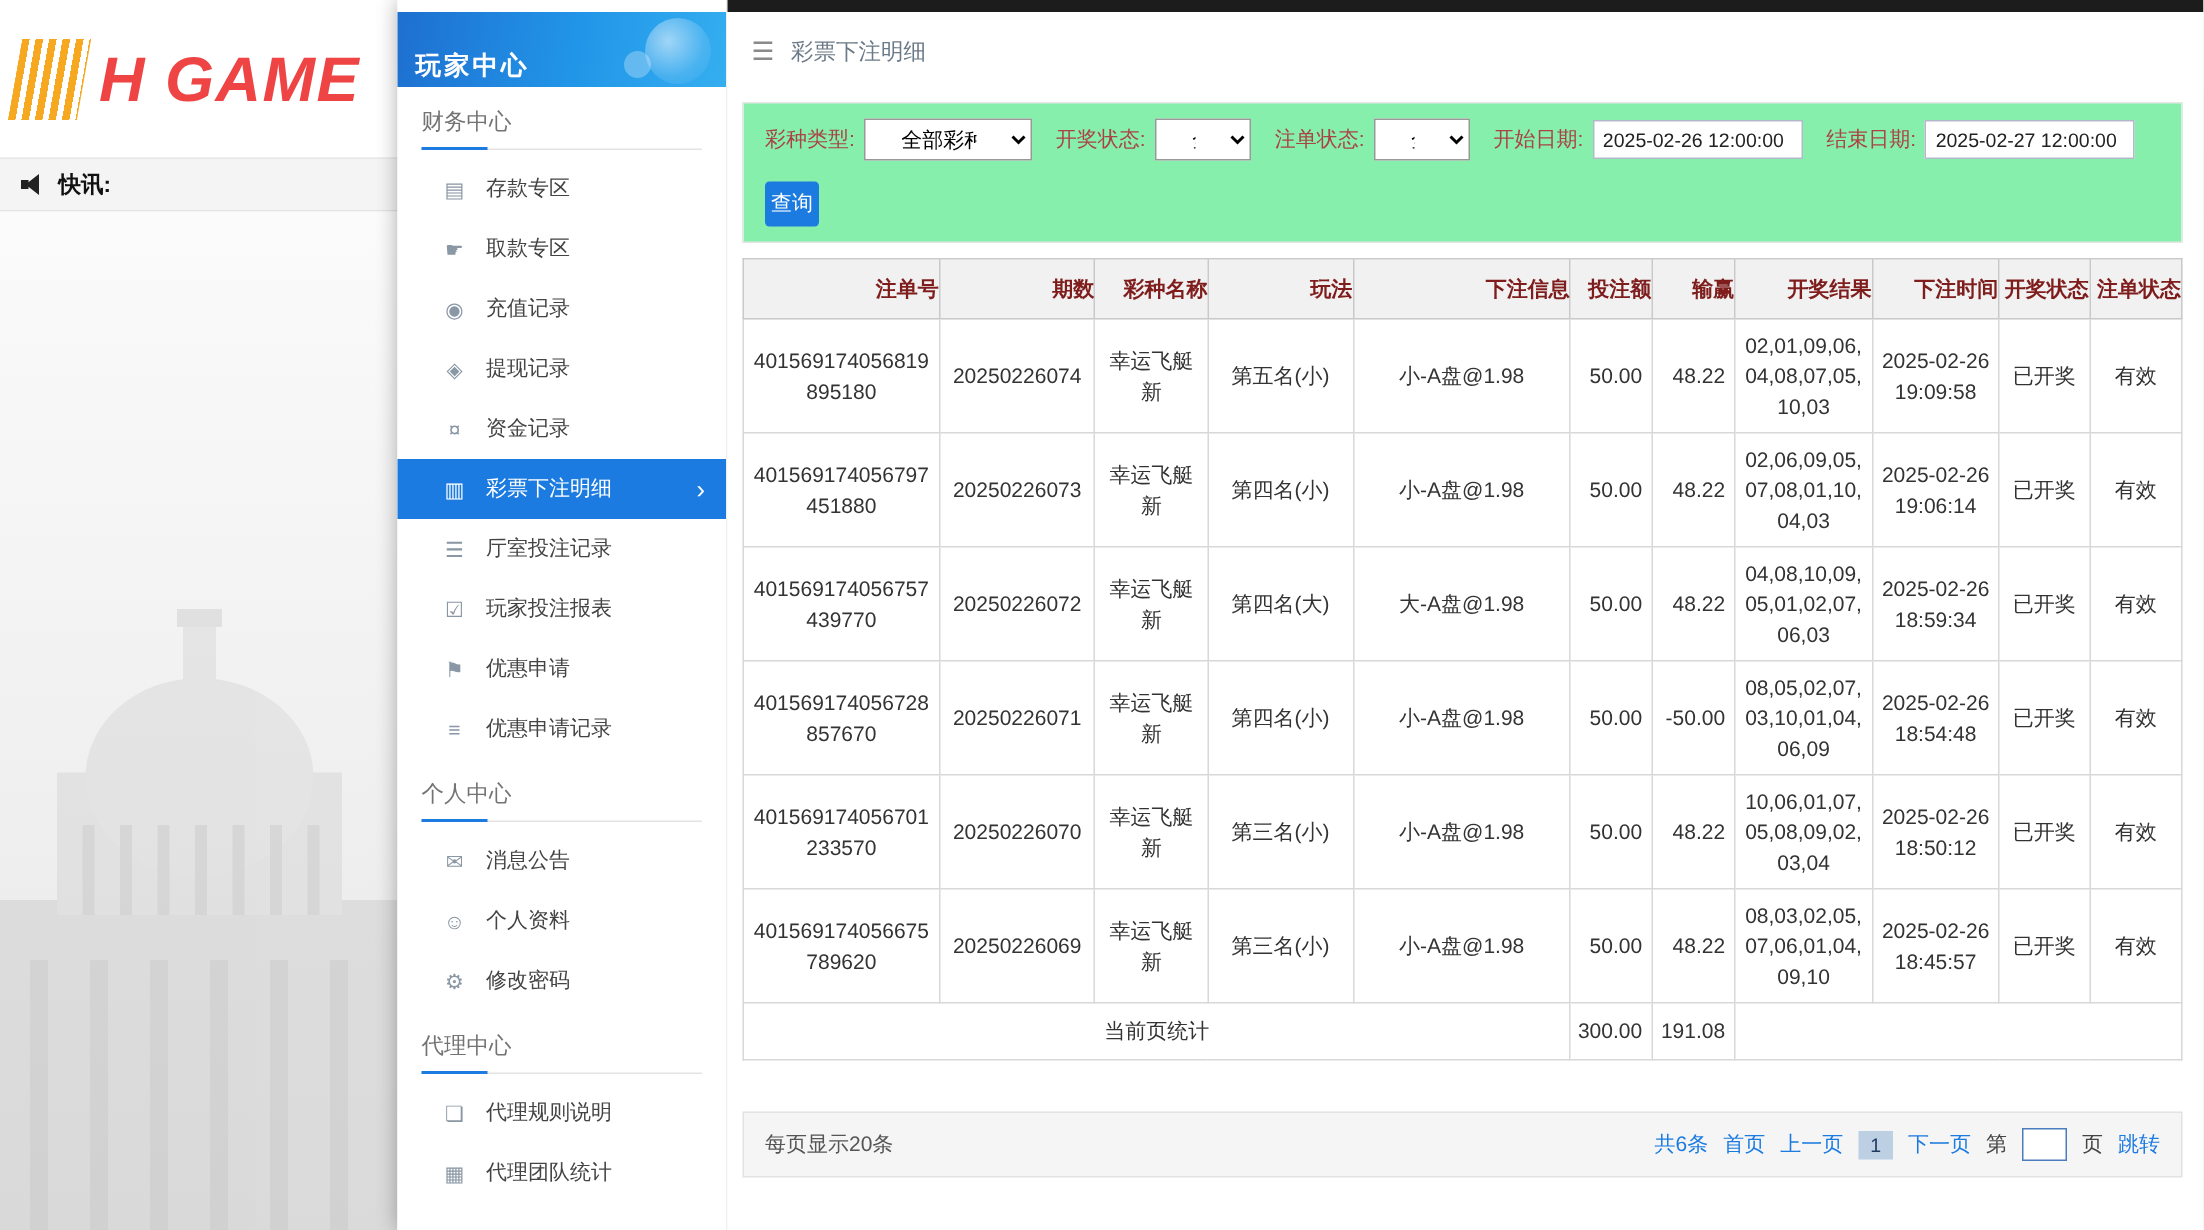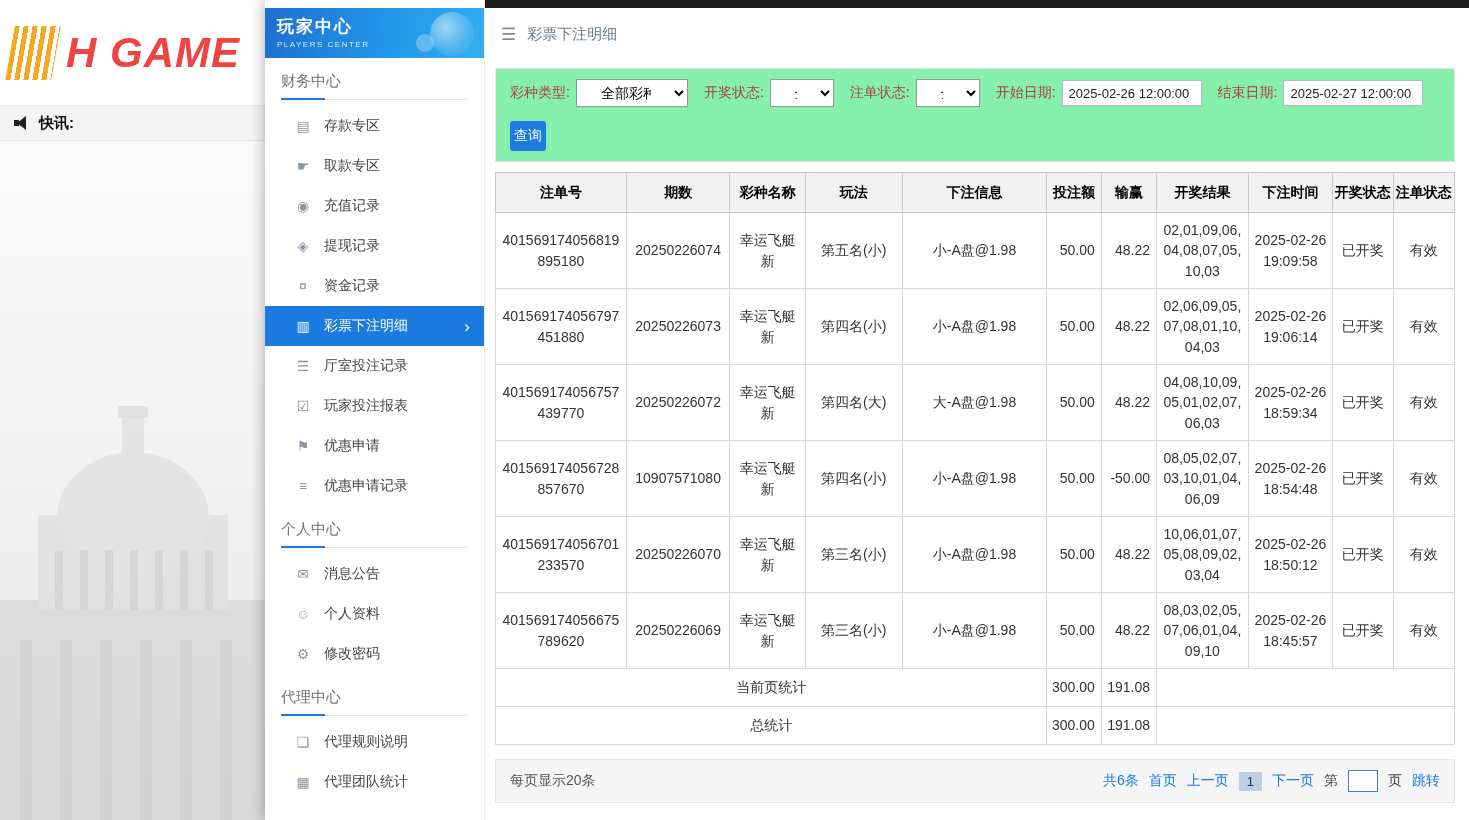--- a/index.html
+++ b/index.html
@@ -26,21 +26,21 @@
   .bg-body { position:absolute; top:141px; left:0; width:265px; bottom:0;
     background:linear-gradient(#fbfbfb,#e7e7e7); overflow:hidden; }
   .bg-body svg { position:absolute; bottom:0; left:0; opacity:.55; }
 
   
   .panel { position:absolute; left:265px; top:0; right:0; bottom:0; display:flex;
     background:#fff; box-shadow:0 0 14px rgba(0,0,0,.35); }
 
   
   .sidebar { width:220px; background:#fff; border-right:1px solid #eee; flex:none; }
-  .sidebar-header { margin-top:8px; height:50px; padding:7px 12px; color:#fff; position:relative; overflow:hidden;
+  .sidebar-header { margin-top:8px; height:50px; padding:24px 12px; color:#fff; position:relative; overflow:hidden;
     background:linear-gradient(100deg,#1e6fd0 0%, #2196e8 55%, #35aef0 100%); }
   .sidebar-title { font-size:17px; font-weight:bold; letter-spacing:2px; }
   .sidebar-subtitle { font-size:8px; letter-spacing:1.5px; opacity:.85; margin-top:2px; }
   .globe { position:absolute; right:10px; top:4px; width:44px; height:44px; border-radius:50%;
     background:radial-gradient(circle at 35% 35%, rgba(255,255,255,.55), rgba(255,255,255,.12) 60%, rgba(255,255,255,0)); }
   .globe::after { content:""; position:absolute; left:-14px; top:22px; width:18px; height:18px; border-radius:50%;
     background:rgba(255,255,255,.28); }
 
   .nav-section { margin:14px 16px 6px; padding-bottom:8px; border-bottom:1px solid #e3e3e3;
     color:#737373; font-size:15px; position:relative; }
@@ -67,29 +67,29 @@
   .filter-label:first-child { margin-left:0; }
   .filter-box select { height:28px; border:1px solid #999; background:#fff; font-size:14px; padding:2px 20px;
     font-family:"Liberation Sans",sans-serif; }
   .sel-type { width:112px; } .sel-small { width:64px; }
   .date-input { width:140px; height:26px; border:1px solid #b3b9c9; font-size:13px; padding:2px 6px; color:#222;
     font-family:"Liberation Sans",sans-serif; }
   .query-btn { margin-top:14px; background:var(--accent); color:#fff; border:none; width:36px; height:30px;
     font-size:14px; border-radius:3px; cursor:pointer; font-family:"Liberation Sans",sans-serif; }
 
   table.bet-table { width:100%; margin-top:10px; border-collapse:collapse; table-layout:fixed; }
-  .bet-table th { background:#f1f1f1; border:1px solid #c9c9c9; height:40px; font-size:14px; color:#000000; font-weight:bold; }
+  .bet-table th { background:#f1f1f1; border:1px solid #c9c9c9; height:40px; font-size:14px; color:#7f1d1d; font-weight:bold;text-align:right; }
   .bet-table td { border:1px solid #d8d8d8; text-align:center; font-size:14px; color:#333;
     padding:6px 4px; word-break:break-all; line-height:1.45; }
   .bet-table tbody tr { height:76px; }
   .bet-table tbody td:nth-child(6), .bet-table tbody td:nth-child(7) { text-align:right; padding-right:6px; }
   .bet-table tfoot tr { height:38px; }
   .bet-table tfoot td.num { text-align:right; padding-right:6px; }
 
-  .pagination-bar { margin-top:14px; background:#f5f5f5; border:1px solid #e3e3e3; height:44px;
+  .pagination-bar { margin-top:34px; background:#f5f5f5; border:1px solid #e3e3e3; height:44px;
     display:flex; align-items:center; justify-content:space-between; padding:0 14px; font-size:14px; }
   .per-page { color:#555; }
   .pager { display:flex; align-items:center; gap:10px; }
   .pager a { color:var(--accent); text-decoration:none; cursor:pointer; }
   .pager .total { color:var(--accent); }
   .current-page { background:#bccfe3; color:#1f3a5f; padding:2px 8px; font-size:13px; }
   .pager .plain { color:#444; }
   .jump-input { width:30px; height:22px; border:1px solid #4a7dbe; font-size:13px; padding:1px 3px; }
 </style>
 </head>
@@ -303,21 +303,21 @@
               <td>大-A盘@1.98</td>
               <td>50.00</td>
               <td>48.22</td>
               <td>04,08,10,09,05,01,02,07,06,03</td>
               <td>2025-02-26 18:59:34</td>
               <td>已开奖</td>
               <td>有效</td>
             </tr>
             <tr>
               <td>401569174056728857670</td>
-              <td>10907571080</td>
+              <td>20250226071</td>
               <td>幸运飞艇新</td>
               <td>第四名(小)</td>
               <td>小-A盘@1.98</td>
               <td>50.00</td>
               <td>-50.00</td>
               <td>08,05,02,07,03,10,01,04,06,09</td>
               <td>2025-02-26 18:54:48</td>
               <td>已开奖</td>
               <td>有效</td>
             </tr>
@@ -344,26 +344,20 @@
               <td>48.22</td>
               <td>08,03,02,05,07,06,01,04,09,10</td>
               <td>2025-02-26 18:45:57</td>
               <td>已开奖</td>
               <td>有效</td>
             </tr>
           </tbody>
         <tfoot>
           <tr>
             <td colspan="5">当前页统计</td>
-            <td class="num">300.00</td>
-            <td class="num">191.08</td>
-            <td colspan="4"></td>
-          </tr>
-          <tr>
-            <td colspan="5">总统计</td>
             <td class="num">300.00</td>
             <td class="num">191.08</td>
             <td colspan="4"></td>
           </tr>
         </tfoot>
       </table>
 
       <div class="pagination-bar">
         <span class="per-page">每页显示20条</span>
         <div class="pager">

